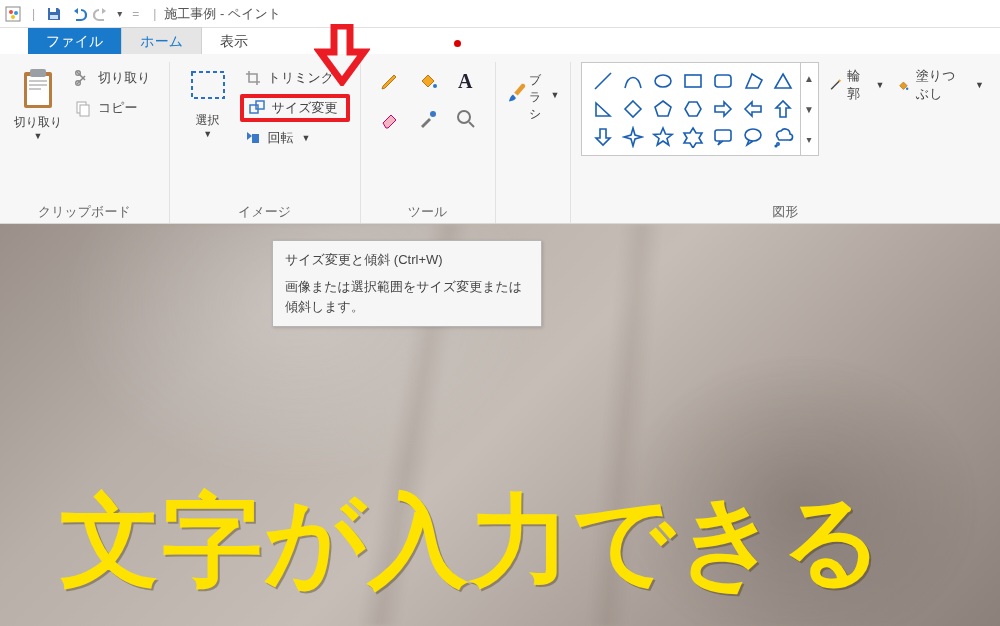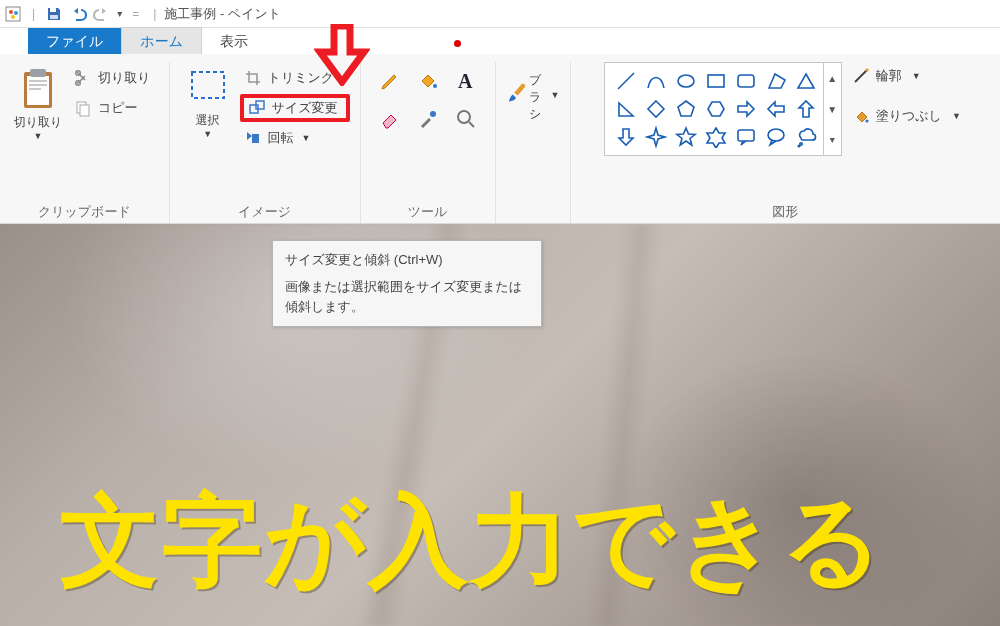--- a/index.html
+++ b/index.html
@@ -142,21 +142,21 @@
       position: relative;
     }
     .shapes-box .scroll {
       position: absolute; right:0; top:0; bottom:0; width:18px;
       border-left:1px solid #c7c7c7; display:flex; flex-direction:column;
     }
     .shapes-box .scroll div { flex:1; display:flex; align-items:center; justify-content:center; color:#555; font-size:10px; cursor:pointer; }
     .shape-cell { display:flex; align-items:center; justify-content:center; cursor:pointer; }
     .shape-cell svg { stroke:#1a5fb4; fill:none; stroke-width:1.6; }
 
-    .side-stack { display:flex; flex-direction:column; gap:16px; padding-top:2px; }
+    .side-stack { display:flex; flex-direction:row; gap:0; padding-top:2px; }
     .side-btn { display:flex; align-items:center; gap:6px; font-size:13px; color:#444; padding:3px 6px; cursor:pointer; }
     .side-btn .drop { font-size:9px; margin-left:4px; }
 
     
     .tooltip {
       position: absolute;
       left: 272px;
       top: 240px;
       width: 270px;
       background: #f6f6f6;

